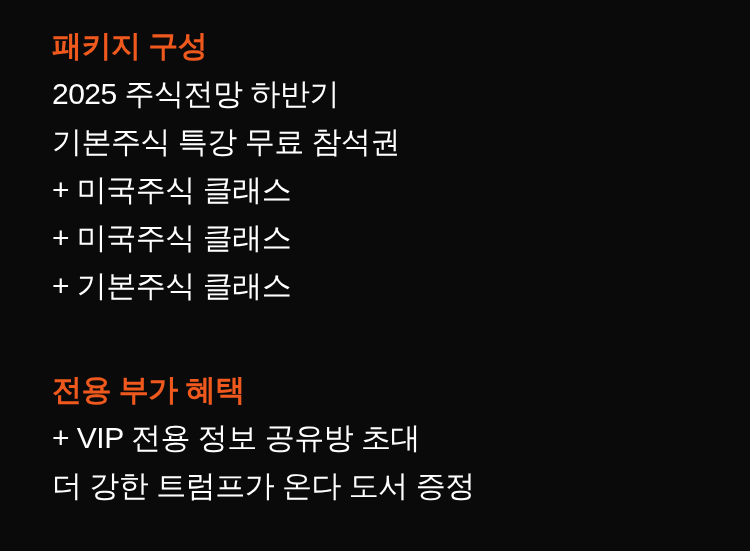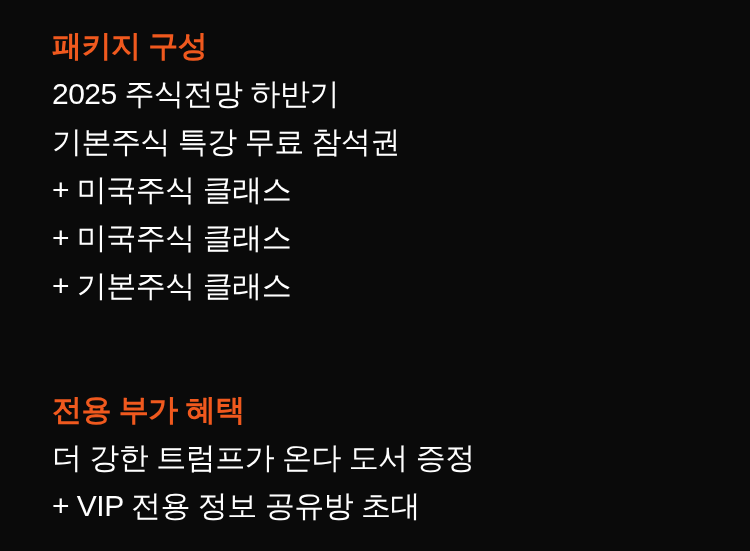--- a/index.html
+++ b/index.html
@@ -19,21 +19,21 @@
     width: 750px;
     height: 551px;
     background: #0a0a0a;
     box-sizing: border-box;
     padding: 22px 0 0 52px;
   }
   .section {
     display: block;
   }
   .section + .section {
-    margin-top: 76px;
+    margin-top: 56px;
   }
   .section-heading {
     color: #f0591e;
     font-size: 30px;
     font-weight: bold;
     line-height: 48px;
     letter-spacing: -0.5px;
     white-space: nowrap;
   }
   .section-line {
@@ -54,17 +54,17 @@
     <div class="section-heading">패키지 구성</div>
     <div class="section-line">2025 주식전망 하반기</div>
     <div class="section-line">기본주식 특강 무료 참석권</div>
     <div class="section-line">+ 미국주식 클래스</div>
     <div class="section-line">+ 미국주식 클래스</div>
     <div class="section-line">+ 기본주식 클래스</div>
   </div>
 
   <div class="section">
     <div class="section-heading">전용 부가 혜택</div>
+    <div class="section-line">+ VIP 전용 정보 공유방 초대</div>
     <div class="section-line">더 강한 트럼프가 온다 도서 증정</div>
-    <div class="section-line">+ VIP 전용 정보 공유방 초대</div>
   </div>
 
 </div>
 
 </body></html>

